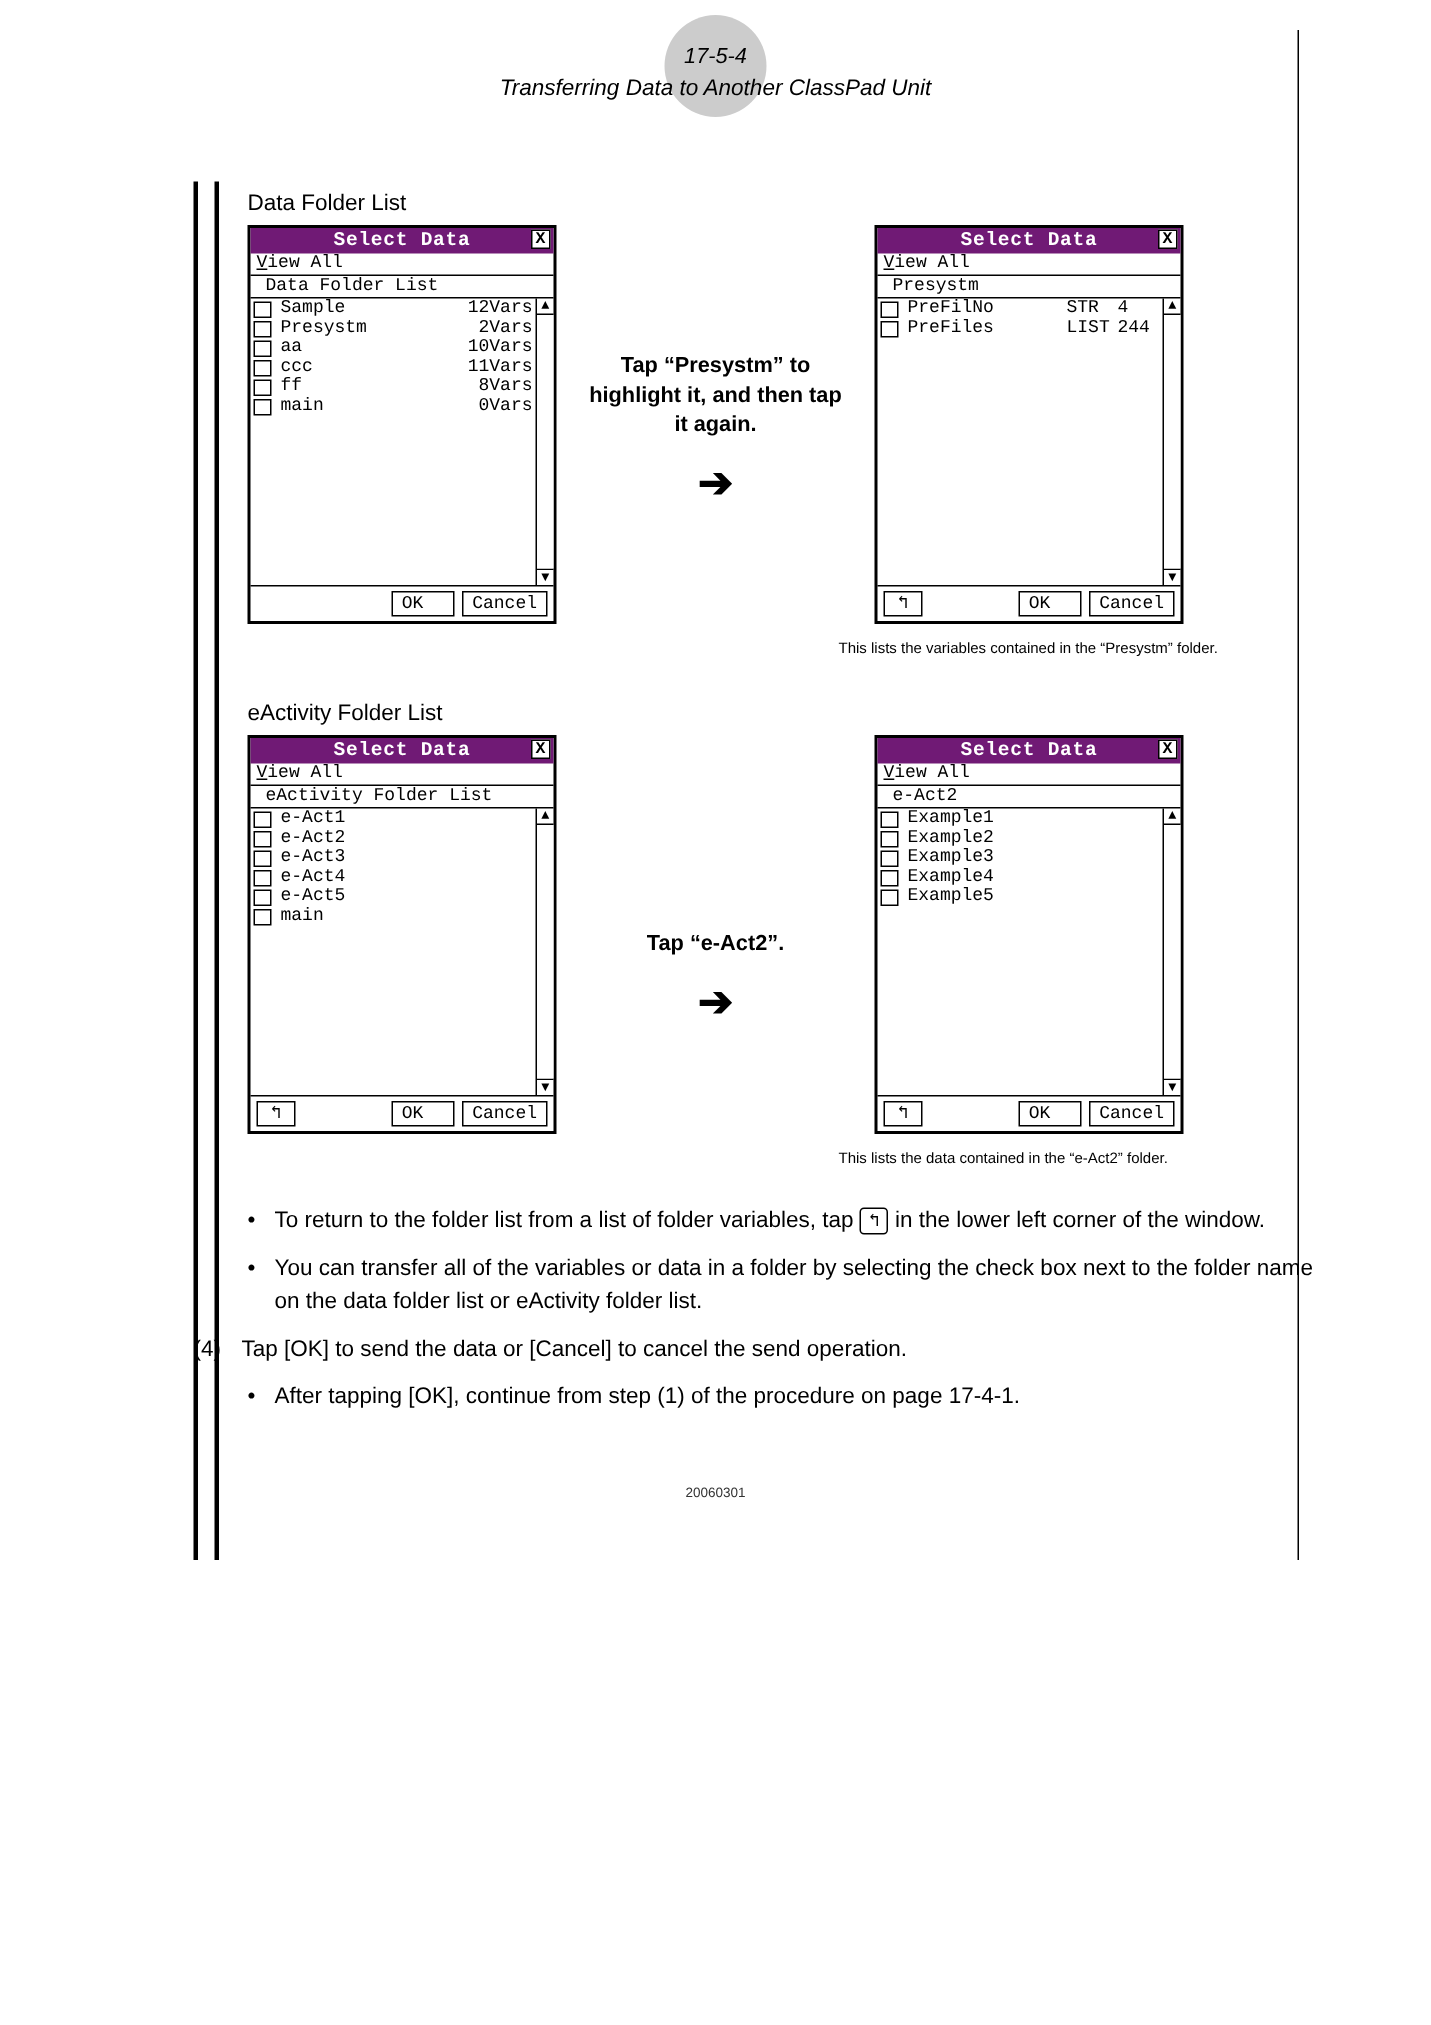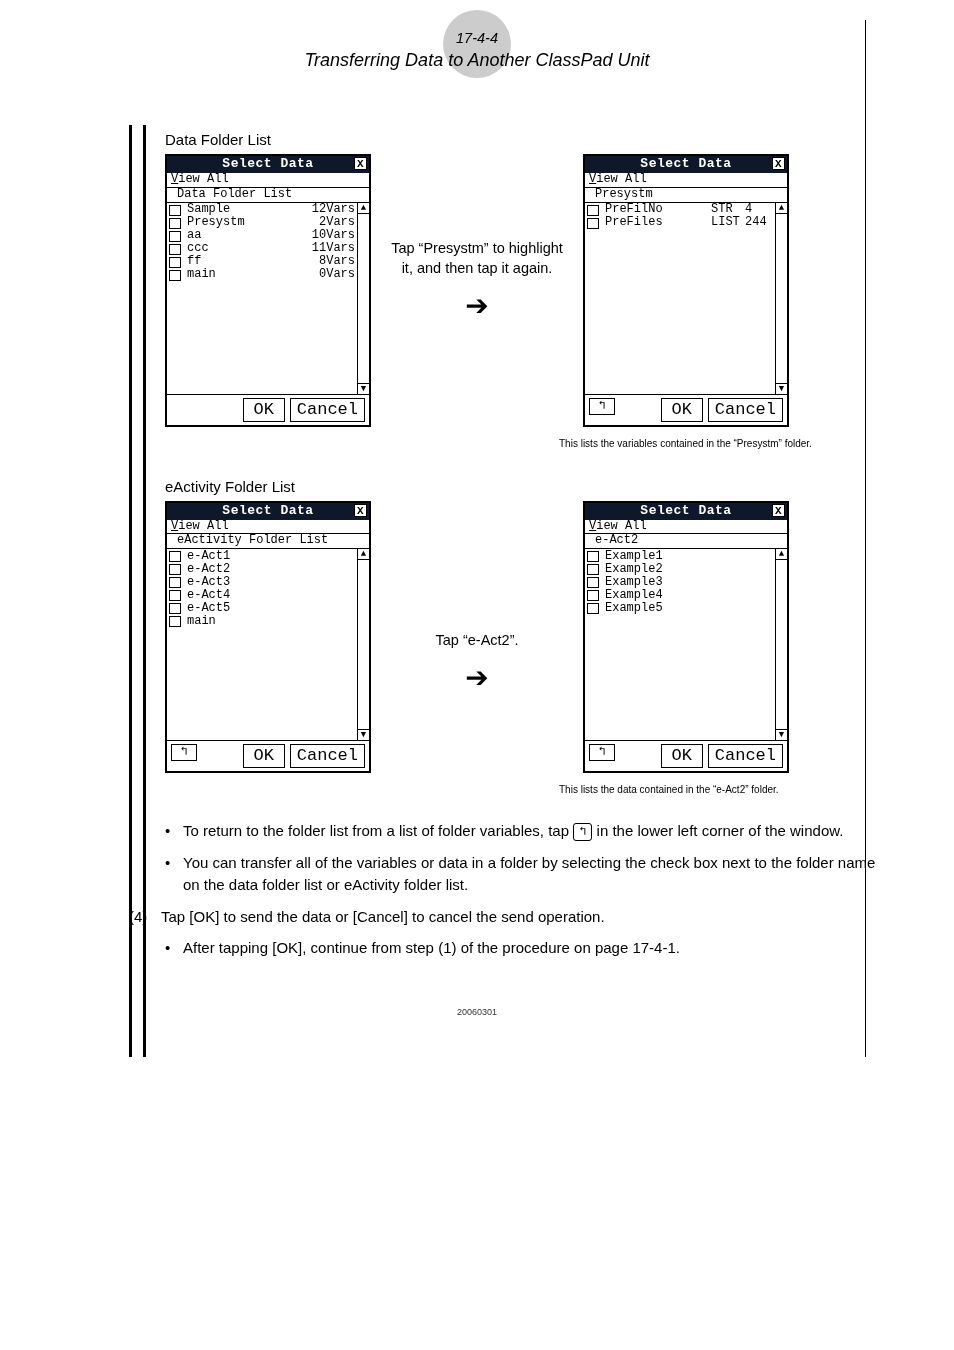--- a/index.html
+++ b/index.html
@@ -45,21 +45,21 @@
   .header-num {
     position: relative;
     z-index: 1;
     font-style: italic;
     font-size: 14.5px;
   }
   .header-title {
     position: relative;
     z-index: 1;
     font-style: italic;
-    font-size: 18px;
+    font-size: 15px;
     margin-top: 4px;
   }
   .content {
     margin-left: 130px;
     margin-right: 40px;
     position: relative;
   }
   .content-rule {
     position: absolute;
     left: -22px;
@@ -84,20 +84,21 @@
     display: flex;
     align-items: flex-start;
     gap: 18px;
   }
   .middle-col {
     width: 176px;
     text-align: center;
     padding-top: 85px;
     font-size: 14.5px;
     line-height: 1.35;
+    font-weight: bold;
   }
   .middle-col.lower {
     padding-top: 130px;
   }
   .arrow {
     margin-top: 14px;
     font-size: 28px;
     line-height: 1;
   }
   .caption {
@@ -132,21 +133,21 @@
   
   .panel {
     width: 206px;
     border: 2px solid #000;
     background: #fff;
     font-family: "Courier New", monospace;
     font-size: 12px;
     line-height: 1.15;
   }
   .panel-title {
-    background: #0f172a;
+    background: #701a75;
     color: #fff;
     font-weight: bold;
     text-align: center;
     padding: 1px 0;
     position: relative;
     font-size: 13px;
     letter-spacing: 0.5px;
   }
   .panel-close {
     position: absolute;
@@ -231,24 +232,24 @@
   .panel-btns {
     display: flex;
     justify-content: flex-end;
     gap: 5px;
     padding: 3px 4px;
   }
   .panel-btns.with-back { justify-content: space-between; }
   .panel-btn {
     border: 1px solid #000;
     padding: 0 6px;
-    font-size: 17px;
+    font-size: 12px;
     line-height: 1.3;
     min-width: 42px;
-    text-align: center;
+    text-align: left;
   }
   .back-icon-btn {
     border: 1px solid #000;
     width: 26px;
     height: 17px;
     text-align: center;
     line-height: 15px;
     font-size: 12px;
   }
   .footer-num {
@@ -286,21 +287,21 @@
 </style>
 </head>
 <body>
 
 <div class="page">
   <div class="vertical-rule"></div>
   <div class="side-icon"></div>
 
   <div class="header-wrap">
     <div class="header-circle"></div>
-    <div class="header-num">17-4-4</div>
+    <div class="header-num">17-5-4</div>
     <div class="header-title">Transferring Data to Another ClassPad Unit</div>
   </div>
 
   <div class="content">
     <div class="content-rule-short"></div>
     <div class="content-rule"></div>
 
     <div class="section-label">Data Folder List</div>
     <div class="row">
 

